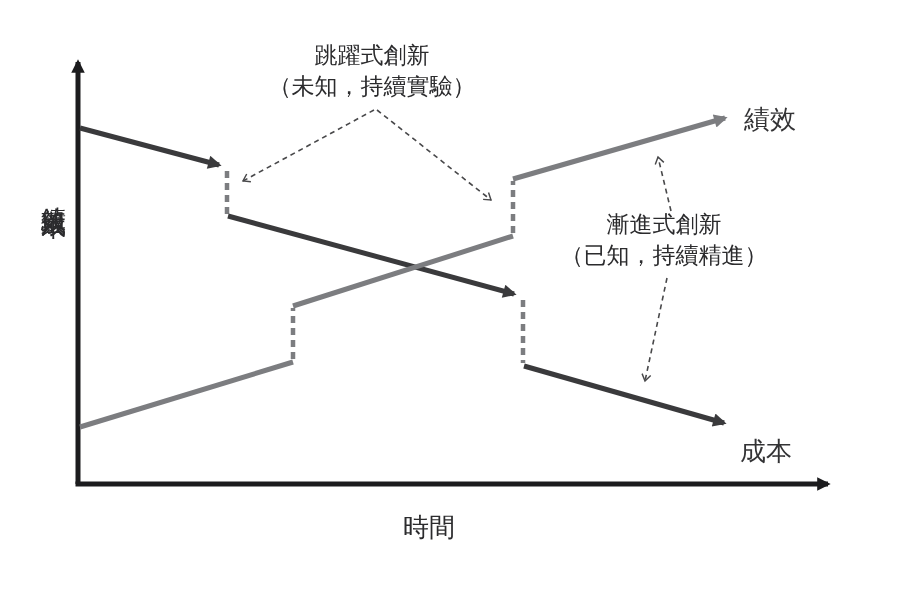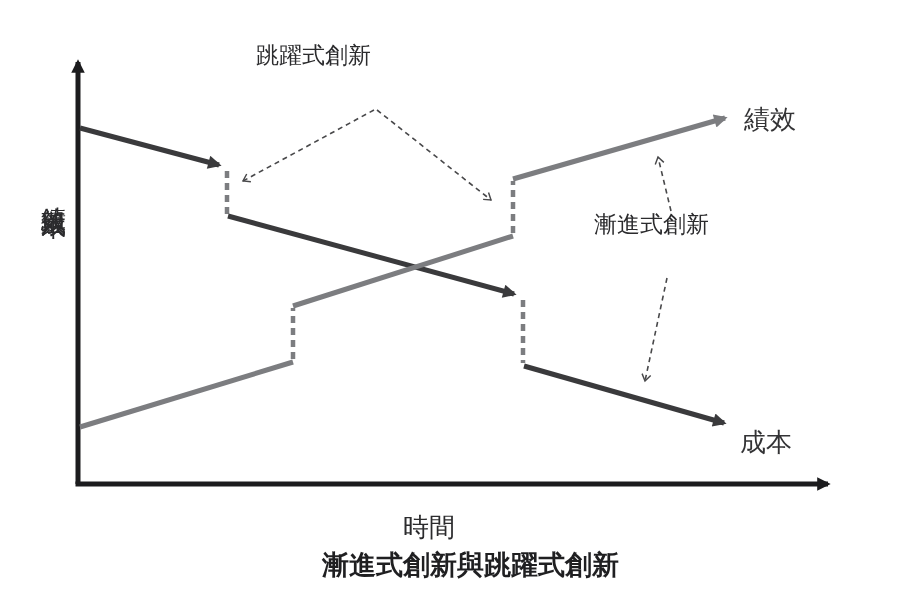--- a/index.html
+++ b/index.html
@@ -2,26 +2,26 @@
 <html><head>
 <meta charset="utf-8">
 <style>
   html,body{margin:0;padding:0;background:#ffffff;}
   body{font-family:"Liberation Sans", sans-serif;}
   .figure-wrap{position:relative;width:921px;height:598px;background:#ffffff;overflow:hidden;}
   .diagram-svg{position:absolute;left:0;top:0;}
   .label{position:absolute;color:#2b2b2d;white-space:nowrap;font-family:Liberation Mono, monospace;}
   .y-axis-label{left:38px;top:186px;font-size:25px;writing-mode:vertical-rl;text-orientation:upright;letter-spacing:2px;line-height:26px;}
   .x-axis-label{left:403px;top:500px;font-size:26px;margin-top:10px;}
-  .annot{position:absolute;text-align:left;color:#2b2b2d;font-size:23px;line-height:31px;}
+  .annot{position:absolute;text-align:center;color:#2b2b2d;font-size:23px;line-height:31px;}
   .annot-leap{left:256px;top:40px;width:232px;}
-  .annot-incremental{left:594px;top:209px;width:232px;}
+  .annot-incremental{left:548px;top:209px;width:232px;}
   .line-label{font-size:26px;color:#333335;}
   .perf-label{left:744px;top:102px;}
-  .cost-label{left:740px;top:425px;}
+  .cost-label{left:740px;top:434px;}
   .caption{position:absolute;left:0;right:0;top:547px;display:flex;justify-content:center;gap:22px;
            font-size:27px;font-weight:bold;color:#1f1f21;transform:translateX(10px);}
 </style>
 </head>
 <body>
 
 <div class="figure-wrap">
 
   <svg class="diagram-svg" width="921" height="598" viewBox="0 0 921 598">
     <defs>
@@ -65,27 +65,28 @@
         <line x1="513" y1="179" x2="725" y2="118" stroke="#7c7d80" stroke-width="5" marker-end="url(#arrow-gray)"></line>
       </g>
   </svg>
 
   <div class="label y-axis-label">績效與成本</div>
 
   <div class="label x-axis-label">時間</div>
 
   <div class="annot annot-leap">
     <div>跳躍式創新</div>
+    <div>（未知，持續實驗）</div>
   </div>
 
   <div class="annot annot-incremental">
     <div>漸進式創新</div>
+    <div>（已知，持續精進）</div>
   </div>
 
   <div class="label line-label perf-label">績效</div>
 
   <div class="label line-label cost-label">成本</div>
 
   <div class="caption">
-    <span>漸進式創新與跳躍式創新</span>
   </div>
 
 </div>
 
 </body></html>

